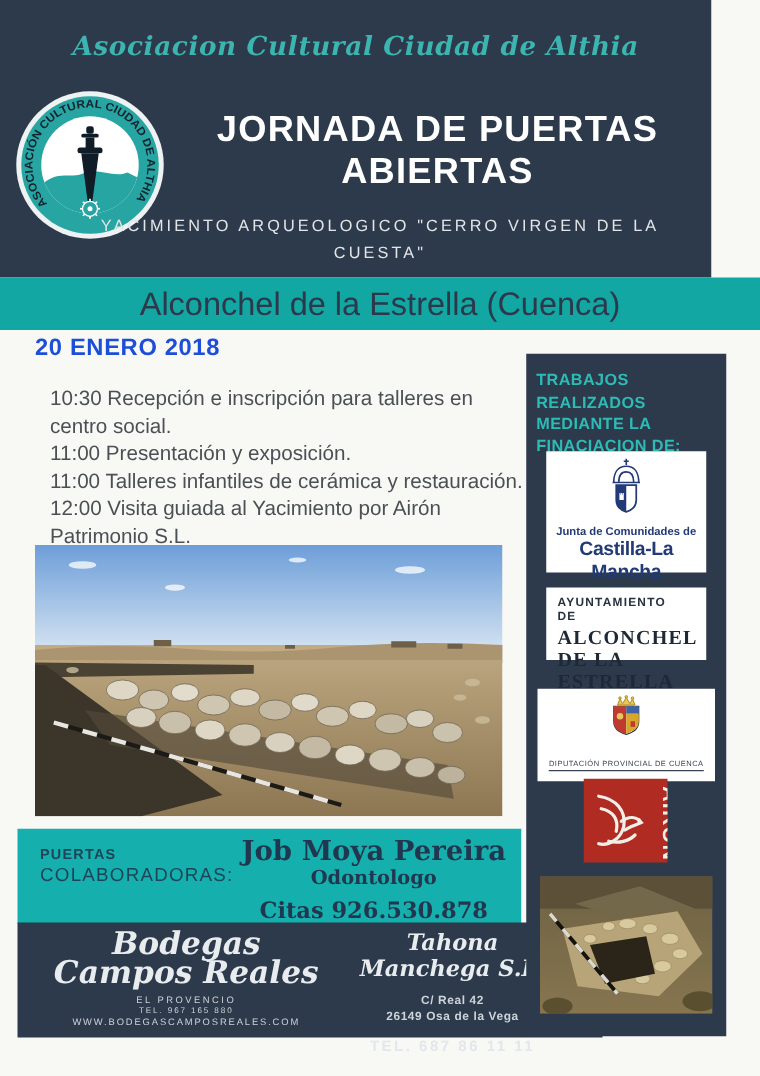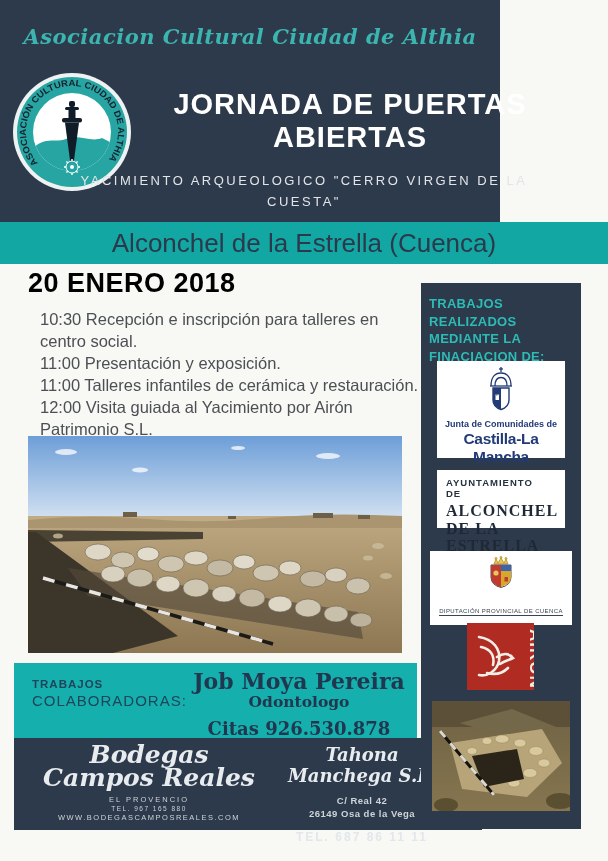--- a/index.html
+++ b/index.html
@@ -1,36 +1,36 @@
 <!DOCTYPE html>
 <html><head>
 <meta charset="utf-8">
 <style>
   * { margin:0; padding:0; box-sizing:border-box; }
   body { background:#e9e9e6; font-family:"Liberation Sans", sans-serif; }
   .page { position:relative; width:608px; height:861px; margin:0 auto; background:#f8f8f5; overflow:hidden; }
 
   
-  .hero { position:absolute; left:0; top:0; width:500px; height:222px; background:#2d3a4b; }
+  .hero { position:absolute; left:0; top:0; width:569px; height:222px; background:#2d3a4b; }
   .assoc-title { position:absolute; left:0; top:24px; width:100%; text-align:center;
      font-family:"DejaVu Serif", serif; font-style:italic; font-weight:700;
      font-size:21px; color:#3cb4af; letter-spacing:.5px; }
   .logo-badge { position:absolute; left:12px; top:72px; width:120px; height:120px; }
   .hero-title { position:absolute; left:155px; top:88px; width:390px; text-align:center;
      color:#ffffff; font-weight:800; font-size:29px; letter-spacing:1px; line-height:1.15; }
   .hero-subtitle { position:absolute; left:44px; top:170px; width:520px; text-align:center;
      color:#e2e5e8; font-size:13px; letter-spacing:2.5px; line-height:1.65; font-weight:500; }
 
   
   .banner { position:absolute; left:0; top:222px; width:608px; height:42px; background:#13a7a3;
      text-align:center; line-height:42px; font-size:26px; color:#2b394b; font-weight:500; }
 
   
-  .date-heading { position:absolute; left:28px; top:268px; font-size:27px; font-weight:800;
-     color:#000000; letter-spacing:.5px; }
+  .date-heading { position:absolute; left:28px; top:268px; font-size:19px; font-weight:800;
+     color:#1d4ed8; letter-spacing:.5px; }
   .schedule { position:absolute; left:28px; top:309px; width:388px;
      font-size:16.5px; color:#4b5055; line-height:1.33;margin-left:12px; }
   .photo-main { position:absolute; left:28px; top:436px; width:374px; height:217px; }
 
   
   .sidebar { position:absolute; left:421px; top:283px; width:160px; height:546px;
      background:#2d3a4b; z-index:2; }
   .sb-heading { position:absolute; left:0; top:12px; width:100%; padding:0 8px; text-align:left;
      color:#2dbbb5; font-weight:800; font-size:13px; line-height:1.35; letter-spacing:.3px; }
   .logo-box { position:absolute; background:#ffffff; }
@@ -297,21 +297,21 @@
         <g fill="#504629" opacity="0.8">
           <ellipse cx="128" cy="100" rx="14" ry="8"></ellipse>
             <ellipse cx="14" cy="104" rx="12" ry="7"></ellipse>
         </g>
       </svg>
     </div>
   </aside>
 
   <div class="collab">
     <div class="collab-label">
-      <div class="collab-label-l1">TRABAJOS</div>
+      <div class="collab-label-l1">PUERTAS</div>
       <div class="collab-label-l2">COLABORADORAS:</div>
     </div>
     <div class="collab-sponsor">
       <div class="sponsor-name">Job Moya Pereira</div>
       <div class="sponsor-role">Odontologo</div>
       <div class="sponsor-phone">Citas 926.530.878</div>
     </div>
   </div>
 
   <footer class="footer">

